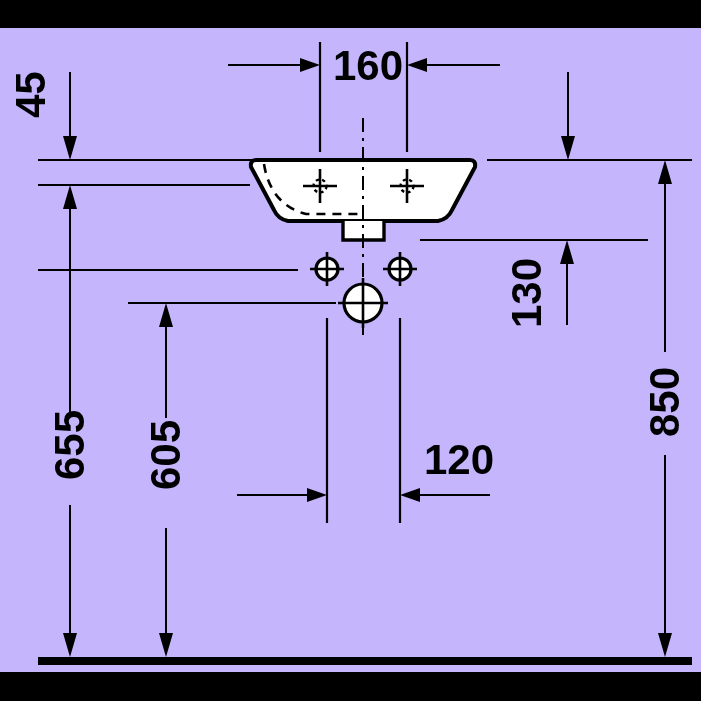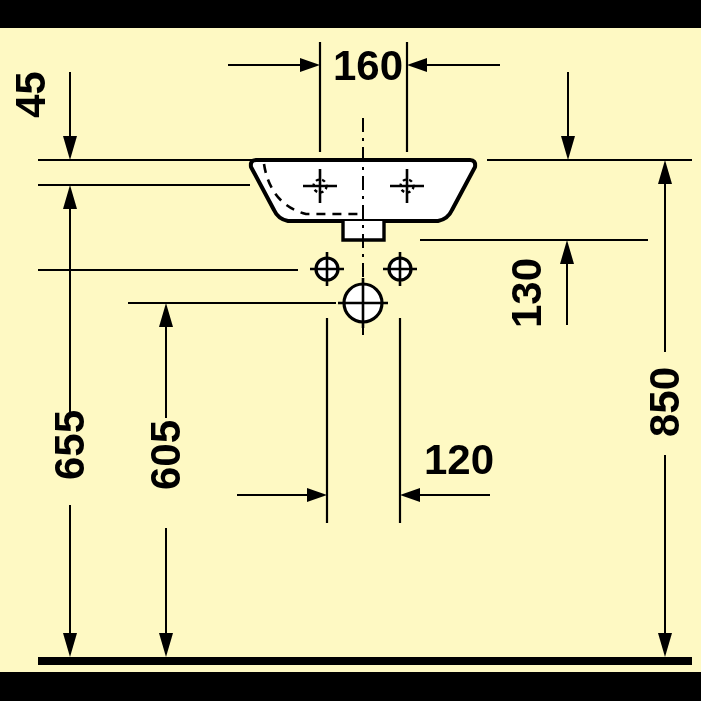--- a/index.html
+++ b/index.html
@@ -8,21 +8,21 @@
     padding: 0;
     background: #ffffff;
   }
   body {
     font-family: "Liberation Sans", sans-serif;
   }
   #drawing-root {
     position: relative;
     width: 701px;
     height: 701px;
-    background: #fef9c3;
+    background: #c4b5fd;
     overflow: hidden;
   }
   #drawing-root svg {
     display: block;
     width: 701px;
     height: 701px;
   }
   .dim-text {
     font-family: "Liberation Sans", sans-serif;
     font-weight: bold;

